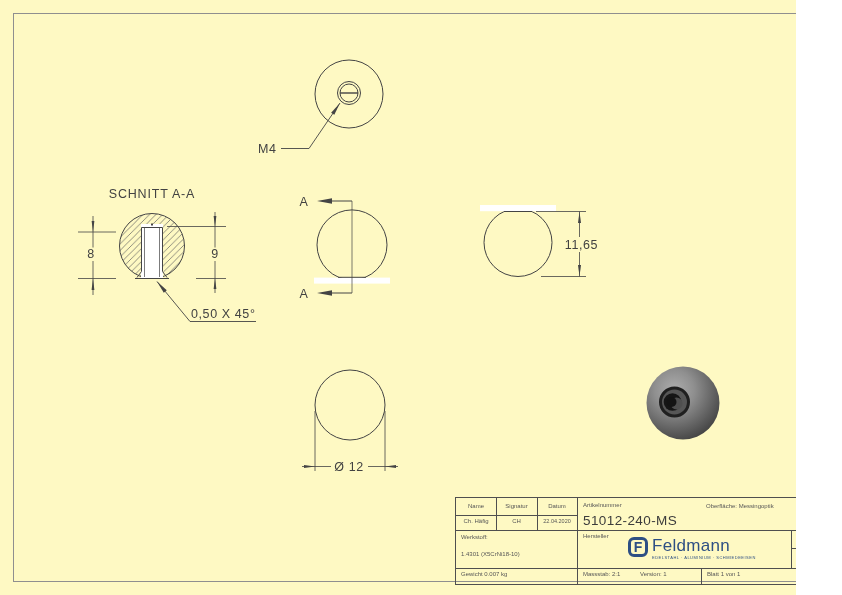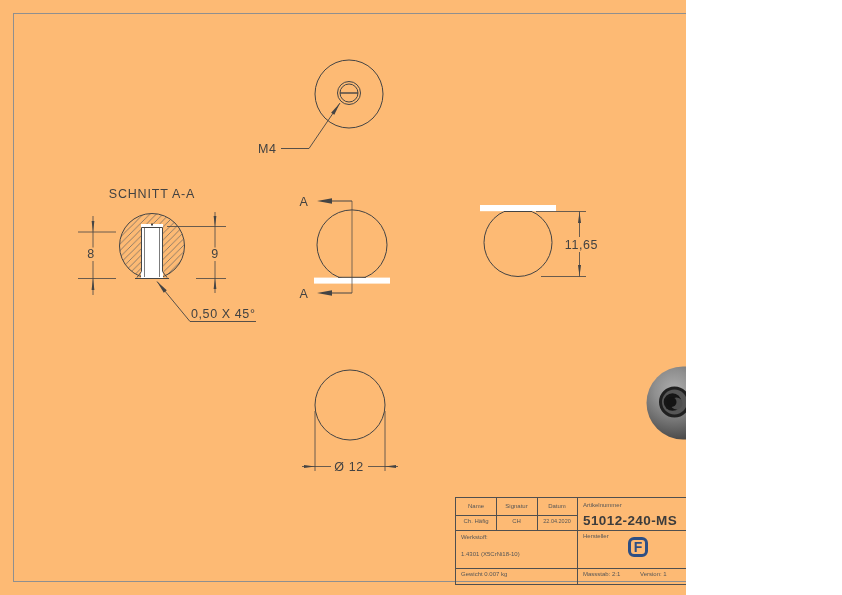--- a/index.html
+++ b/index.html
@@ -1,32 +1,32 @@
 <!DOCTYPE html>
 <html><head>
 <meta charset="utf-8">
 <style>
   html,body{margin:0;padding:0;background:#ffffff;}
-  .canvas{position:relative;width:686px;height:595px;background:#fdba74;overflow:hidden;
+  .canvas{position:relative;width:796px;height:595px;background:#fef9c3;overflow:hidden;
           font-family:"Liberation Sans",sans-serif;color:#4a4a4a;}
   .frame{position:absolute;left:13px;top:13px;width:814px;height:569px;
          border:1px solid #8f8f8f;box-sizing:border-box;}
   svg{position:absolute;left:0;top:0;}
   svg text{font-family:"Liberation Sans",sans-serif;fill:#424242;}
   .dimtxt{font-size:12.5px;letter-spacing:0.6px;}
   .viewtitle{font-size:12.5px;letter-spacing:0.8px;}
 
   
   .tb{position:absolute;left:455px;top:497px;width:373px;height:86px;
       border:1px solid #4f4f4f;box-sizing:content-box;font-size:6px;color:#565656;}
   .tb .vl,.tb .hl{position:absolute;background:#4f4f4f;}
   .tb .vl{width:1px;} .tb .hl{height:1px;}
   .tb .cell{position:absolute;text-align:center;}
   .tb .lbl{position:absolute;white-space:nowrap;}
-  .article{position:absolute;left:127px;top:15px;font-size:13.5px;letter-spacing:0.4px;color:#3c3c3c;font-weight:bold;}
+  .article{position:absolute;left:127px;top:15px;font-size:13.5px;letter-spacing:0.4px;color:#3c3c3c;}
   .a4{position:absolute;left:335px;top:52px;width:38px;text-align:center;font-size:11px;color:#3c3c3c;margin-top:40px;}
   .logo{position:absolute;left:172px;top:39px;display:flex;align-items:flex-start;gap:4px;}
   .logo-ico{width:20px;height:20px;border:3px solid #2d4f84;border-radius:6px;
             display:flex;align-items:center;justify-content:center;
             font-weight:bold;font-size:14px;color:#2d4f84;box-sizing:border-box;}
   .logo-txt{display:flex;flex-direction:column;}
   .logo-name{font-size:17px;color:#2d4f84;letter-spacing:0.3px;line-height:18px;}
   .logo-tag{font-size:4px;letter-spacing:0.5px;color:#2d4f84;white-space:nowrap;}
 </style>
 </head>
@@ -176,20 +176,24 @@
     <div class="lbl" style="left:127px;top:4px;">Artikelnummer</div>
     <div class="lbl" style="left:250px;top:5px;">Oberfläche:  Messingoptik</div>
     <div class="article">51012-240-MS</div>
 
     <div class="lbl" style="left:5px;top:36px;">Werkstoff:</div>
     <div class="lbl" style="left:5px;top:53px;">1.4301 (X5CrNi18-10)</div>
     <div class="lbl" style="left:127px;top:35px;">Hersteller</div>
 
     <div class="logo">
       <div class="logo-ico">F</div>
+      <div class="logo-txt">
+        <div class="logo-name">Feldmann</div>
+        <div class="logo-tag">EDELSTAHL · ALUMINIUM · SCHMIEDEEISEN</div>
+      </div>
     </div>
 
     <div class="cell" style="left:335px;top:36px;width:38px;">Blattformat</div>
     <div class="a4">A4</div>
 
     <div class="lbl" style="left:5px;top:73px;">Gewicht 0.007 kg</div>
     <div class="lbl" style="left:127px;top:73px;">Massstab: 2:1</div>
     <div class="lbl" style="left:184px;top:73px;">Version: 1</div>
     <div class="lbl" style="left:251px;top:73px;">Blatt 1 von 1</div>
   </div>

